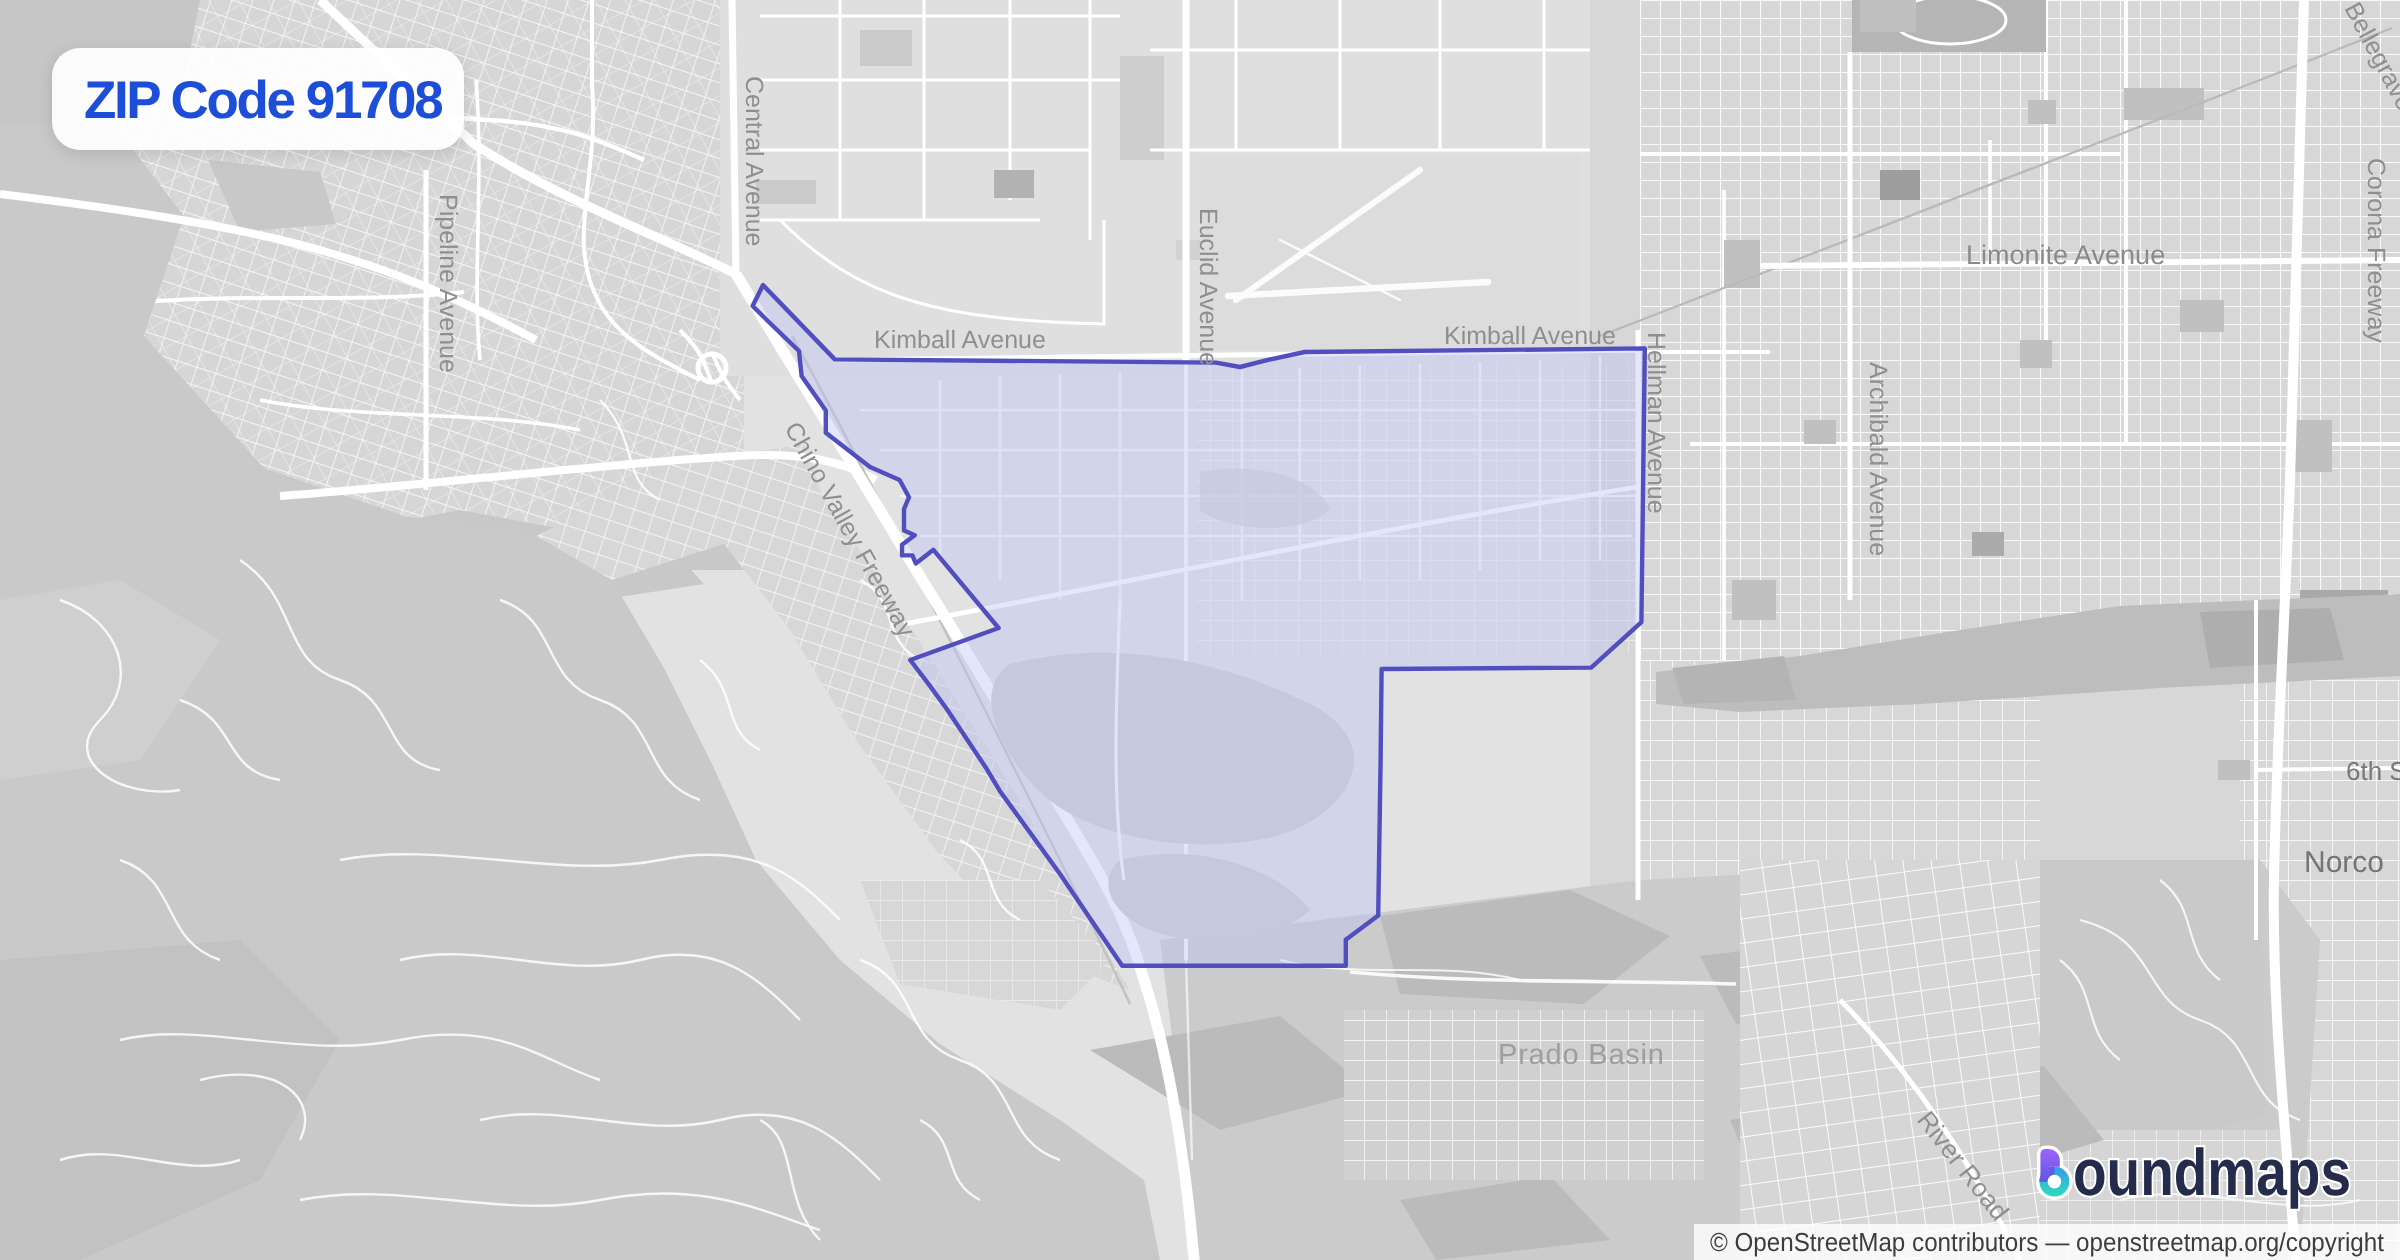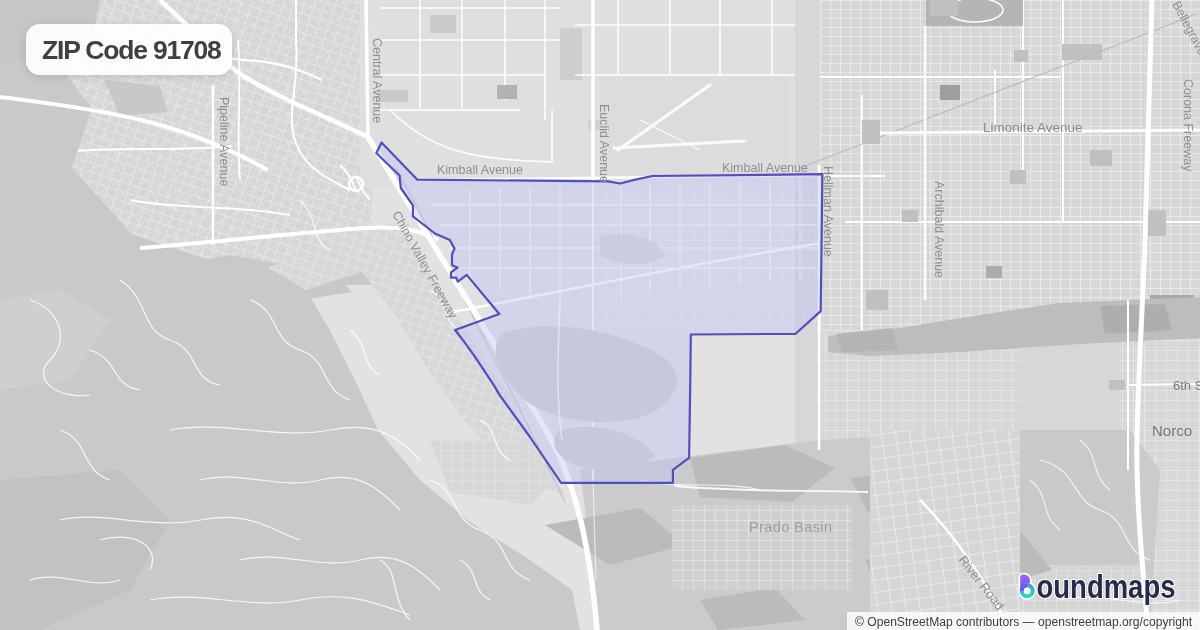--- a/index.html
+++ b/index.html
@@ -298,21 +298,21 @@
   <text x="1173" y="390" font-size="13" fill="#787878">6th S</text>
 </g>
 
 <text x="1152" y="436" font-family="Liberation Sans, sans-serif" font-size="15" fill="#757575">Norco</text>
 
 <text x="749" y="532" font-family="Liberation Sans, sans-serif" font-size="14.5" fill="#9e9e9e" letter-spacing="0.4">Prado Basin</text>
 </svg>
 
 <div class="abs" style="left:26px;top:24px;width:206px;height:51px;background:rgba(255,255,255,0.93);border-radius:14px;box-shadow:0 2px 8px rgba(0,0,0,0.12);"></div>
 
-<div class="abs" style="left:42px;top:36px;width:180px;font-weight:bold;font-size:26.5px;line-height:28px;color:#404040;letter-spacing:-1.2px;white-space:nowrap;">ZIP Code 91708</div>
+<div class="abs" style="left:42px;top:36px;width:180px;font-weight:bold;font-size:26.5px;line-height:28px;color:#1d4ed8;letter-spacing:-1.2px;white-space:nowrap;">ZIP Code 91708</div>
 
 <svg class="abs" style="left:1014px;top:570px" width="170" height="36" viewBox="0 0 170 36">
   <defs>
     <linearGradient id="brr" x1="0" y1="0" x2="0" y2="1">
       <stop offset="0" stop-color="#9d64f6"></stop>
         <stop offset="1" stop-color="#6055e6"></stop>
     </linearGradient>
     <linearGradient id="dnt" x1="0" y1="0" x2="0" y2="1">
       <stop offset="0" stop-color="#35a0e6"></stop>
         <stop offset="1" stop-color="#2dd6c3"></stop>

